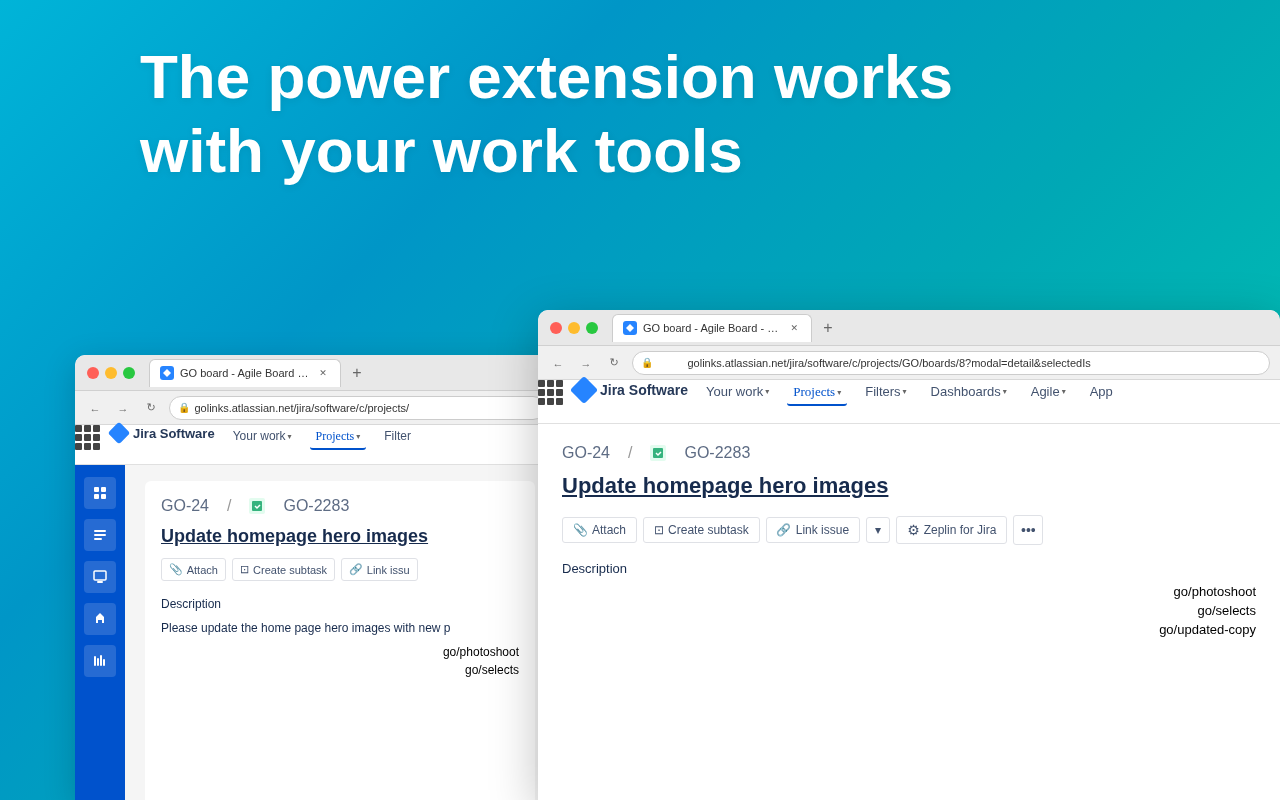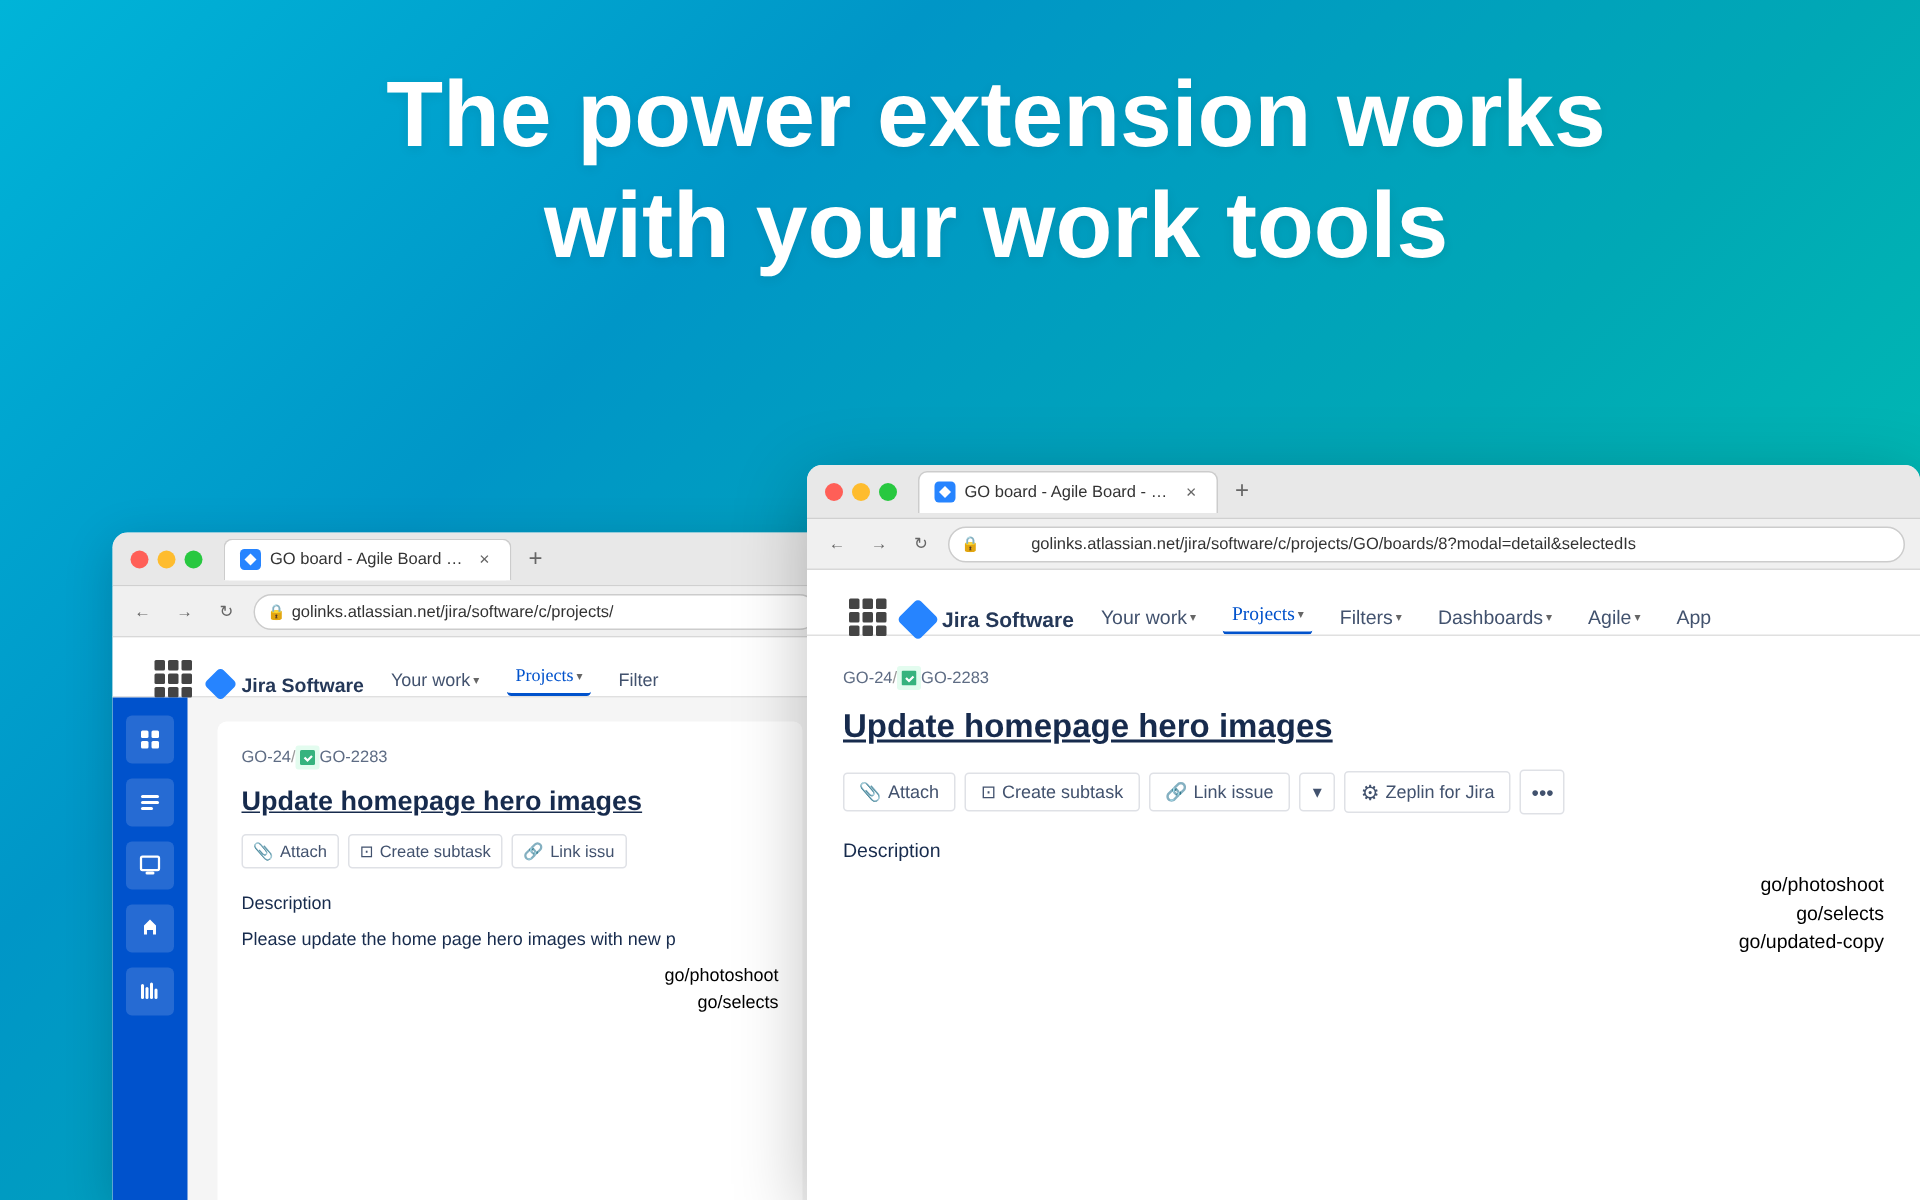--- a/index.html
+++ b/index.html
@@ -16,21 +16,21 @@
       position: absolute;
       inset: 0;
       background: linear-gradient(135deg, #00b4d8 0%, #0096c7 30%, #00a8b5 60%, #00c9b1 100%);
     }
 
     
     .hero-text {
       position: absolute;
       top: 40px;
       left: 0; right: 0;
-      text-align: center;
+      text-align: left;
       padding: 0 92px;
       margin-left: 48px;
     }
 
     .hero-text h1 {
       font-size: 62px;
       font-weight: 800;
       color: #fff;
       line-height: 1.2;
       text-shadow: 0 2px 8px rgba(0,0,0,0.08);
@@ -186,22 +186,22 @@
       font-size: 10px;
       color: #666;
     }
 
     
     .jira-nav {
       height: 44px;
       background: #fff;
       border-bottom: 1px solid #e0e0e0;
       display: flex;
-      align-items: flex-end;
-      padding: 0 28px;
+      align-items: flex-start;
+      padding: 0 0;
       gap: 12px;
     }
 
     .jira-nav-sm {
       height: 40px;
     }
 
     .grid-icon {
       width: 24px; height: 24px;
       display: grid;
@@ -253,26 +253,26 @@
     .nav-item-sm {
       font-size: 12px;
     }
 
     .chevron {
       font-size: 8px;
       color: #666;
     }
 
     .breadcrumb {
-      font-size: 11px;
+      font-size: 16px;
       color: #5e6c84;
       margin-bottom: 10px;
       display: flex;
       align-items: center;
-      gap: 0;
+      gap: 18px;
       text-align: center;
     }
 
     .breadcrumb-sep { color: #999; }
 
     .issue-icon {
       width: 16px; height: 16px;
       background: #e3fcef;
       border-radius: 2px;
       display: flex; align-items: center; justify-content: center;

